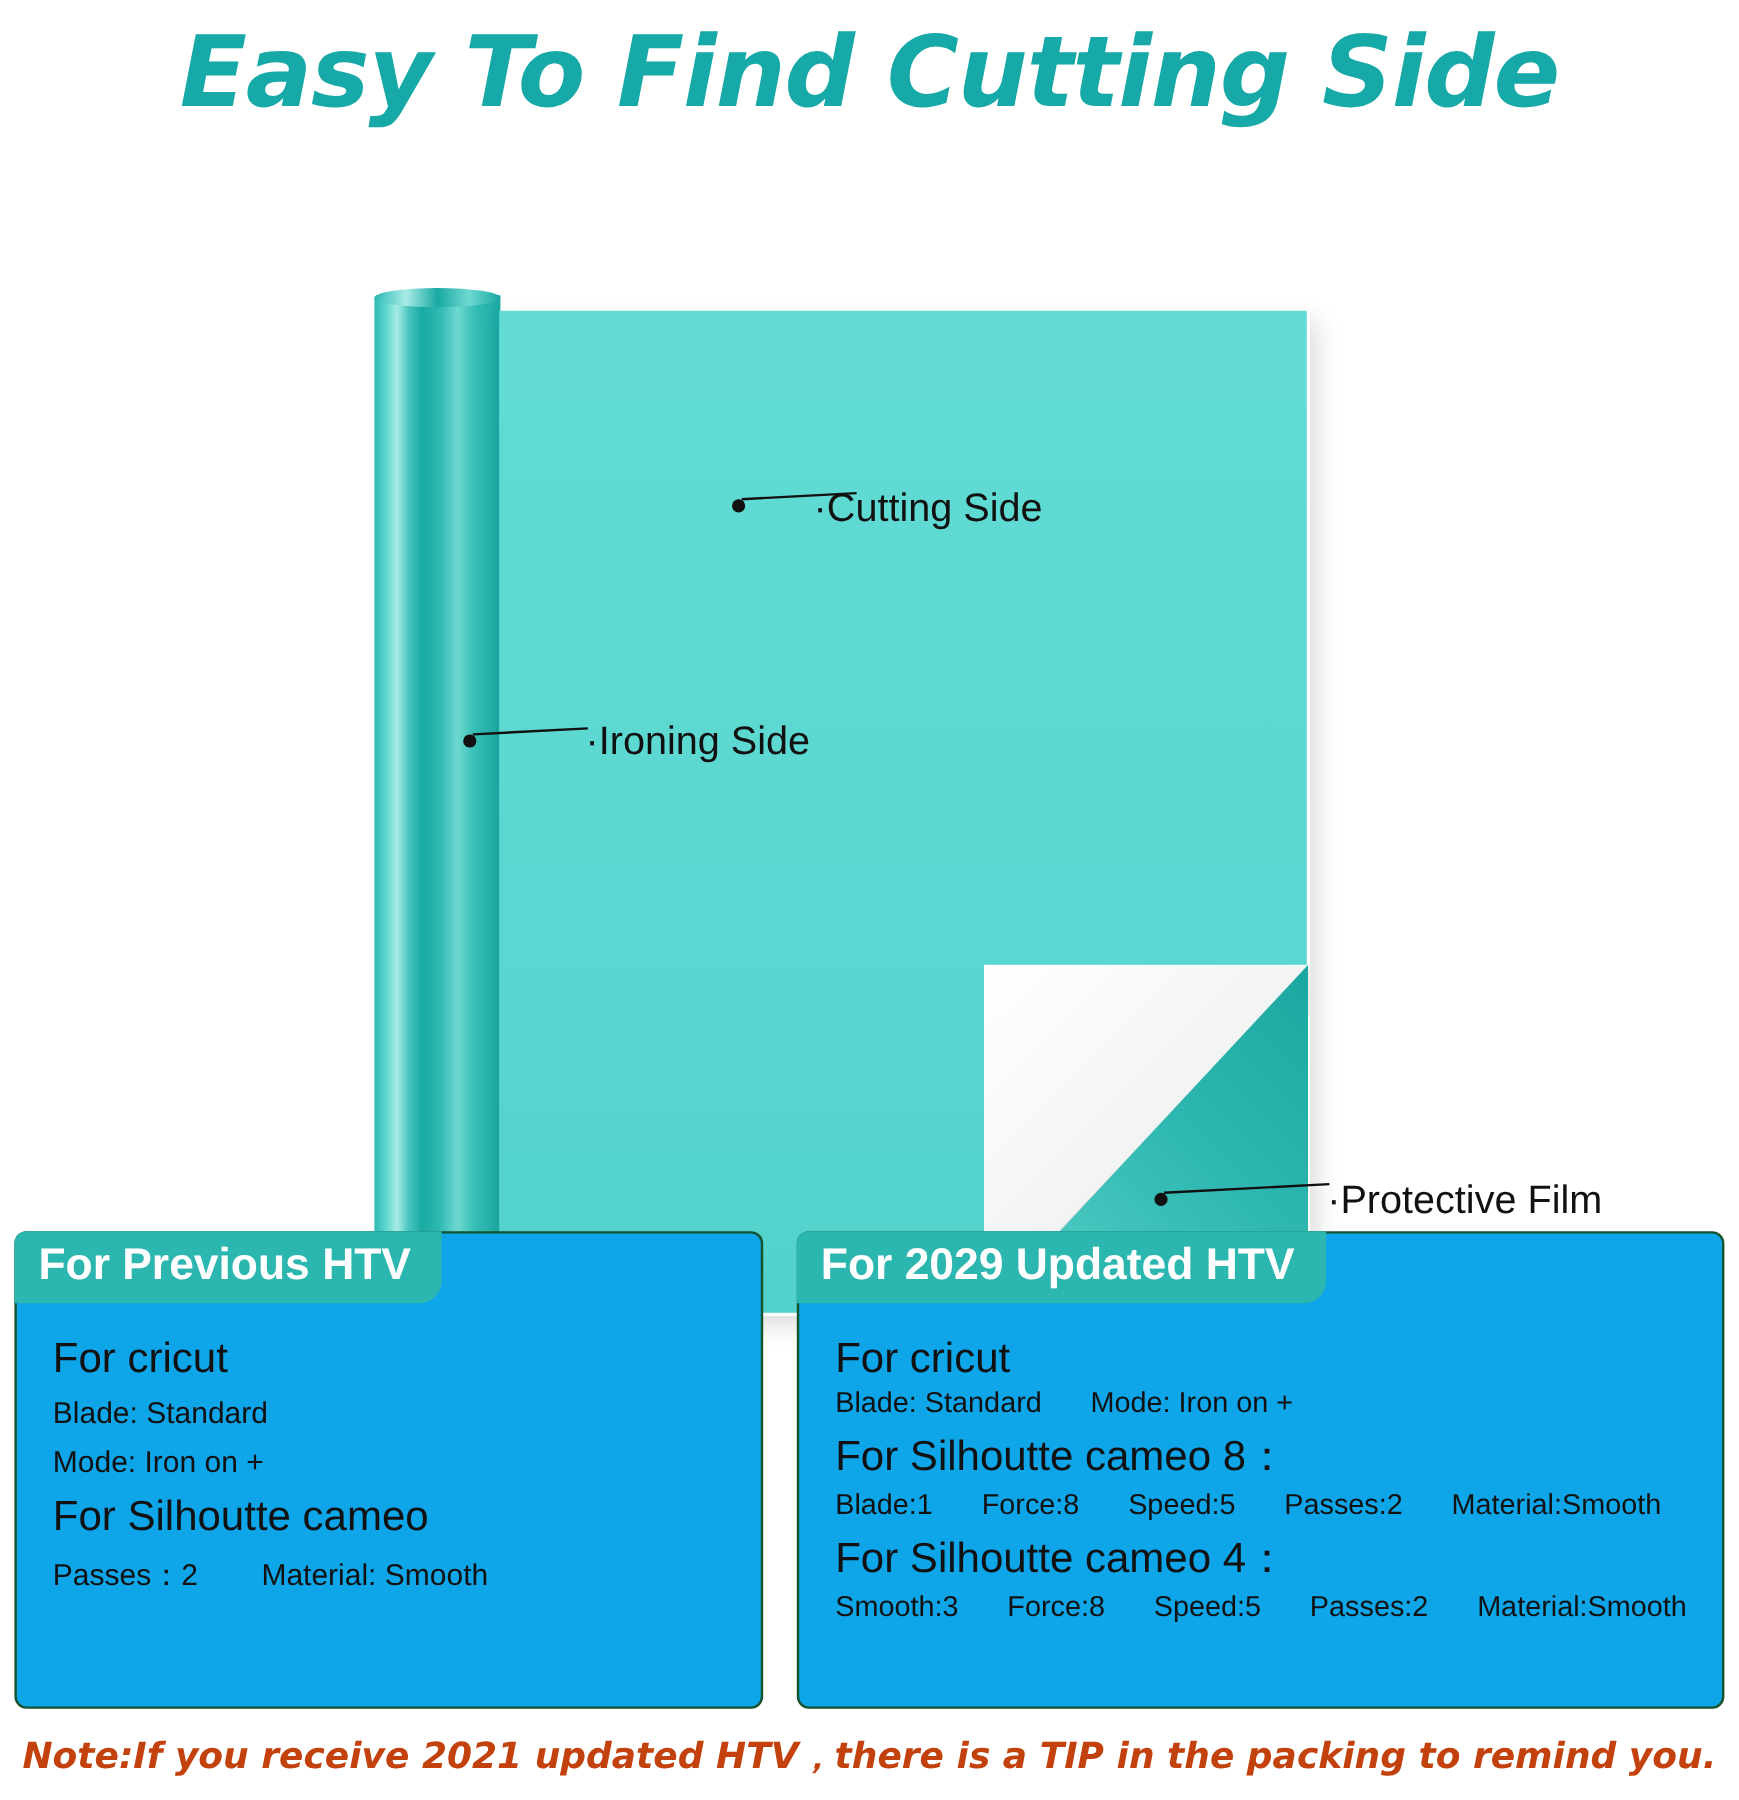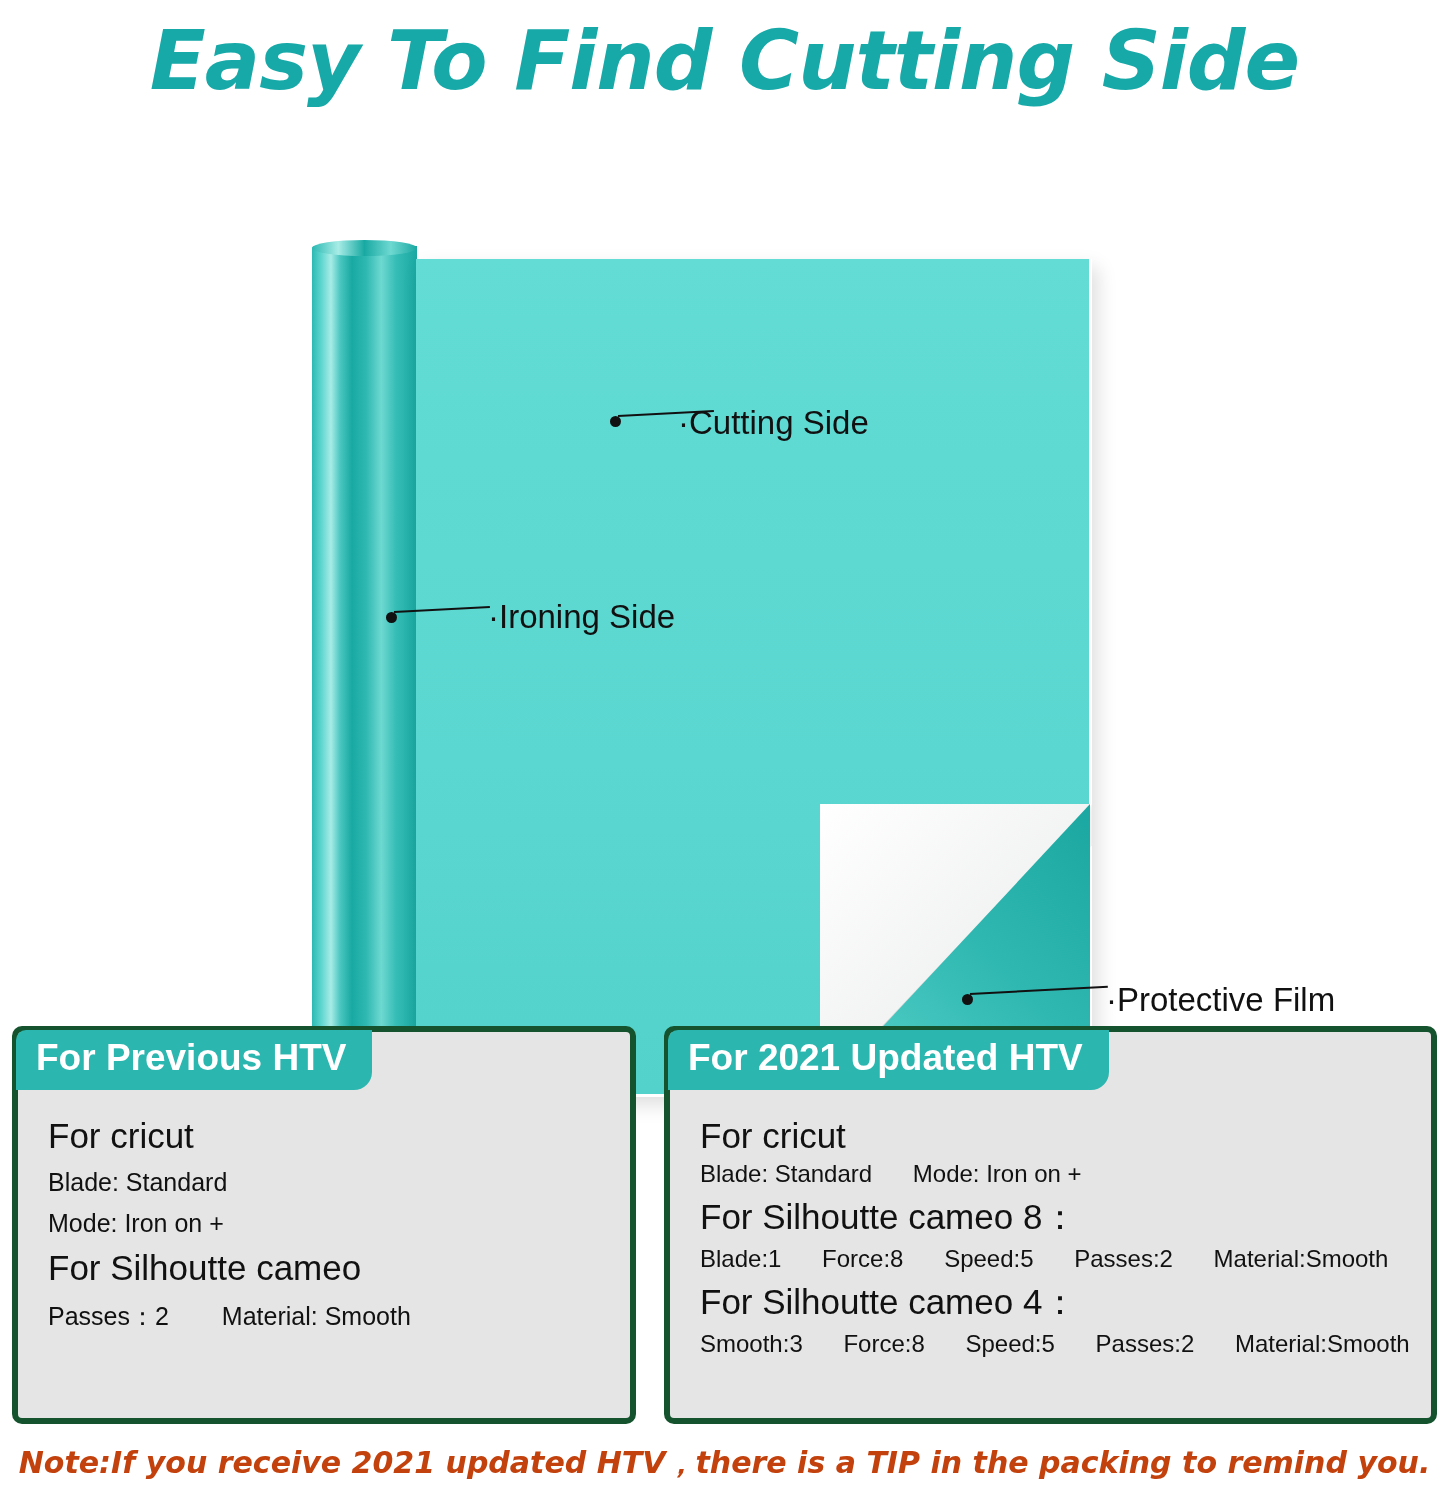--- a/index.html
+++ b/index.html
@@ -147,26 +147,26 @@
     position: absolute;
     left: 0;
     top: 1026px;
     width: 1449px;
     display: flex;
     gap: 28px;
     padding: 0 12px;
     box-sizing: border-box;
   }
   .panel {
-    border: 6px solid #14532d;
+    border: 2px solid #14532d;
     border-radius: 10px;
     position: relative;
     box-sizing: border-box;
     padding: 18px 22px 16px 22px;
-    background: #e5e5e5;
+    background: #0ea5e9;
   }
   .panel.left  { width: 636px; height: 398px; }
   .panel.right { width: 773px; height: 398px; }
 
   .panel-tab {
     position: absolute;
     left: -2px;
     top: -2px;
     background: #2cb6b0;
     color: #ffffff;
@@ -257,21 +257,21 @@
 
       <div class="dev-title">For Silhoutte cameo</div>
       <div class="spec-line spec-cols">
         <span>Passes：2</span>
         <span>Material: Smooth</span>
       </div>
     </div>
   </div>
 
   <div class="panel right">
-    <div class="panel-tab">For 2021 Updated HTV</div>
+    <div class="panel-tab">For 2029 Updated HTV</div>
     <div class="panel-body">
       <div class="dev-title">For cricut</div>
       <div class="spec-line spec-cols">
         <span>Blade: Standard</span>
         <span>Mode: Iron on +</span>
       </div>
 
       <div class="dev-title">For Silhoutte cameo 8：</div>
       <div class="spec-line spec-cols">
         <span>Blade:1</span>

